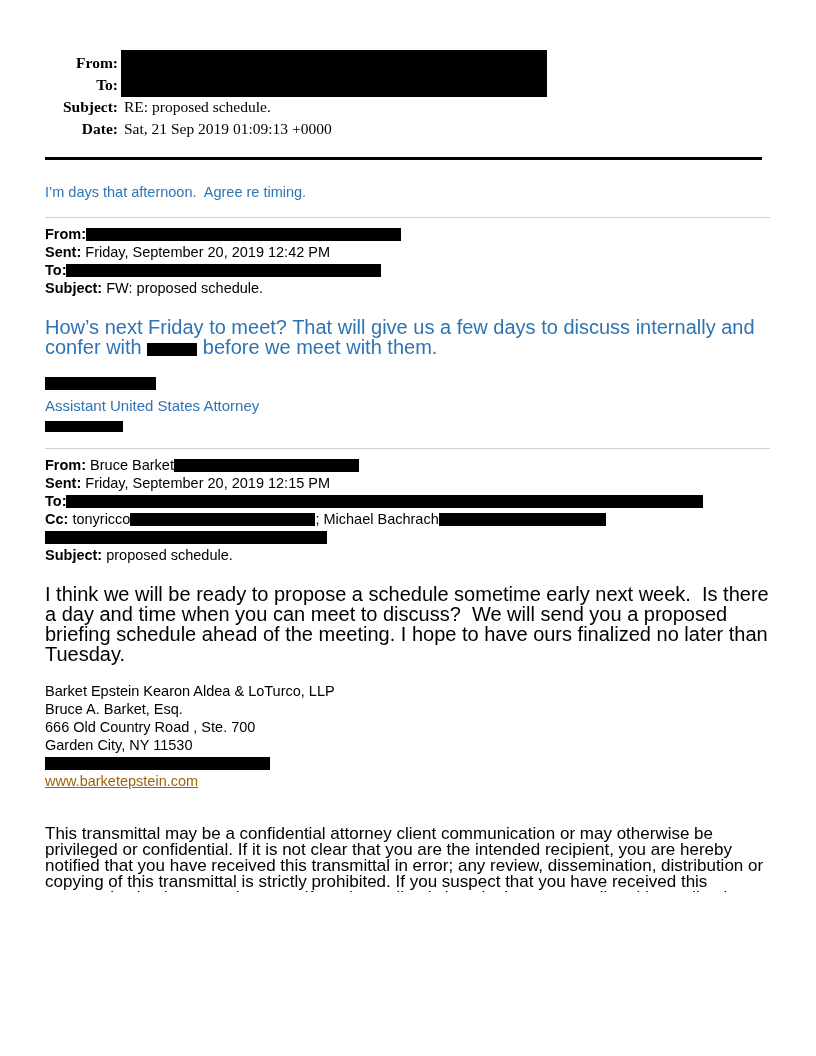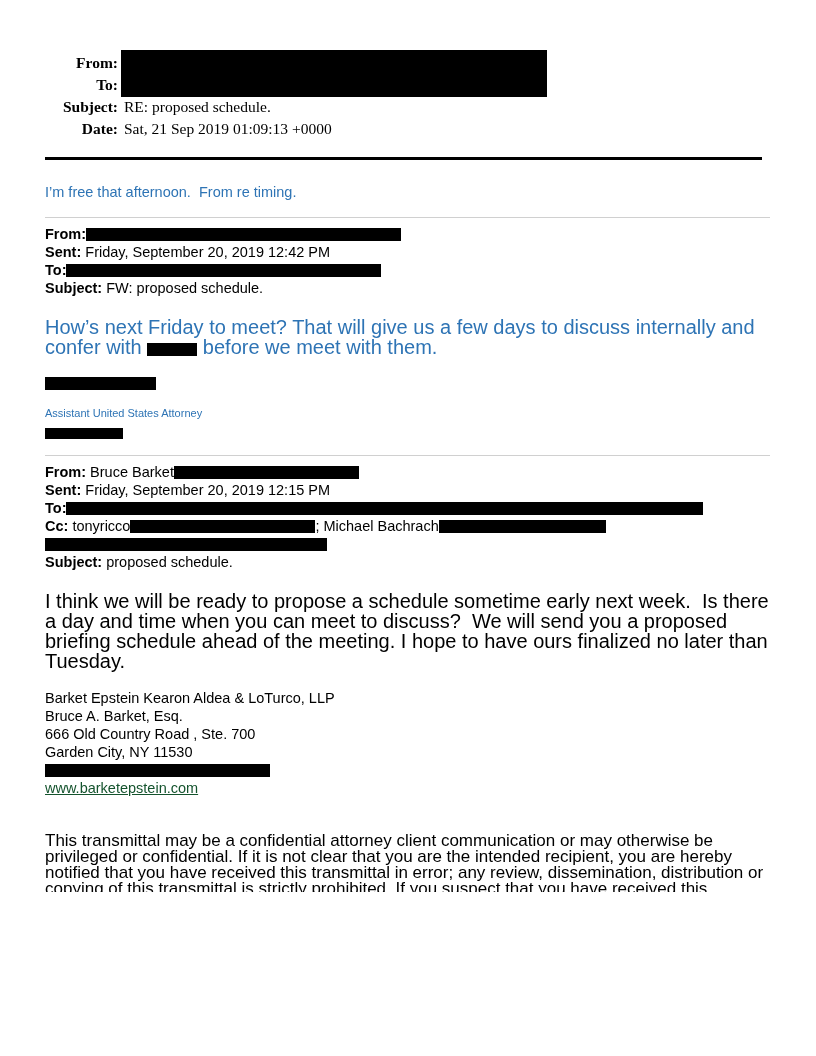--- a/index.html
+++ b/index.html
@@ -85,33 +85,33 @@
   }
 
   .para {
     font-size: 20px;
     line-height: 20px;
     white-space: pre-wrap;
     margin-top: 20px;
   }
 
   .name-redact { width: 111px; margin-top: 20px; }
-  .ausa-title { font-size: 11px; line-height: 18px; margin-top: 14px; }
+  .ausa-title { font-size: 15px; line-height: 18px; margin-top: 7px; }
   .phone-redact { width: 78px; height: 11px; margin-top: 6px; }
 
   .cc-bar { width: 282px; margin: 3px 0 2px 0; }
 
   .signature {
     margin-top: 18px;
     font-size: 14.5px;
     line-height: 18px;
   }
   .sig-redact { width: 225px; margin: 3px 0 2px 0; }
   .link {
-    color: #14532d;
+    color: #a16207;
     text-decoration: underline;
     font-size: 14.5px;
     line-height: 18px;
     display: inline-block;
   }
 
   .disclaimer {
     margin-top: 36px;
     font-size: 17px;
     line-height: 16px;
@@ -137,21 +137,21 @@
         <span class="hdr-value">RE: proposed schedule.</span>
       </div>
       <div class="hdr-row">
         <span class="hdr-label">Date:</span>
         <span class="hdr-value">Sat, 21 Sep 2019 01:09:13 +0000</span>
       </div>
     </div>
 
     <div class="thick-rule"></div>
 
-    <p class="blue reply">I’m free that afternoon.  From re timing.</p>
+    <p class="blue reply">I’m days that afternoon.  Agree re timing.</p>
 
     <div class="divider"></div>
 
     <div class="quote-header">
       <p class="qline"><span class="qlabel">From:</span><span class="redact" style="width:315px"></span></p>
       <p class="qline"><span class="qlabel">Sent:</span><span> Friday, September 20, 2019 12:42 PM</span></p>
       <p class="qline"><span class="qlabel">To:</span><span class="redact" style="width:315px"></span></p>
       <p class="qline"><span class="qlabel">Subject:</span><span> FW: proposed schedule.</span></p>
     </div>
 

